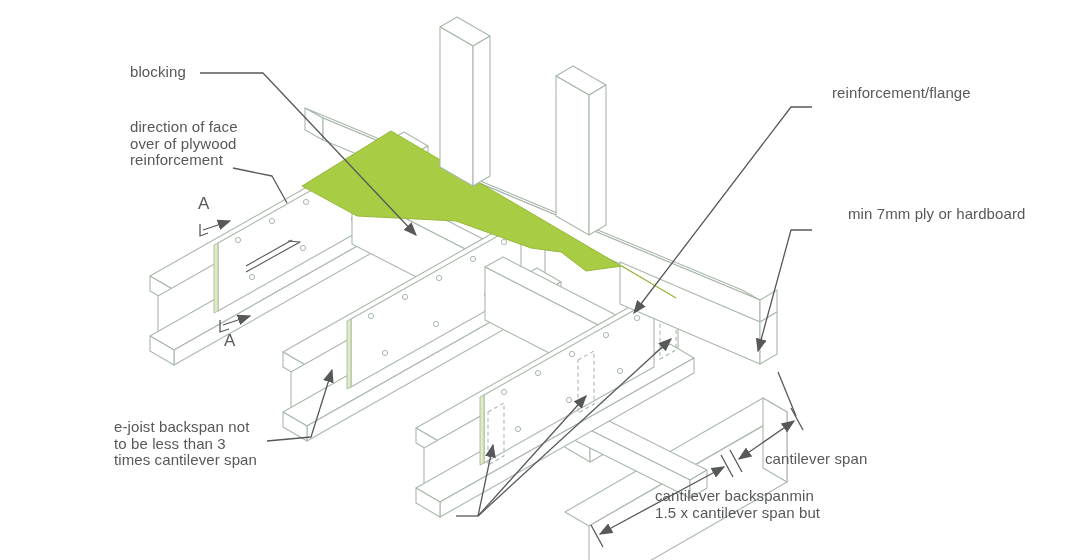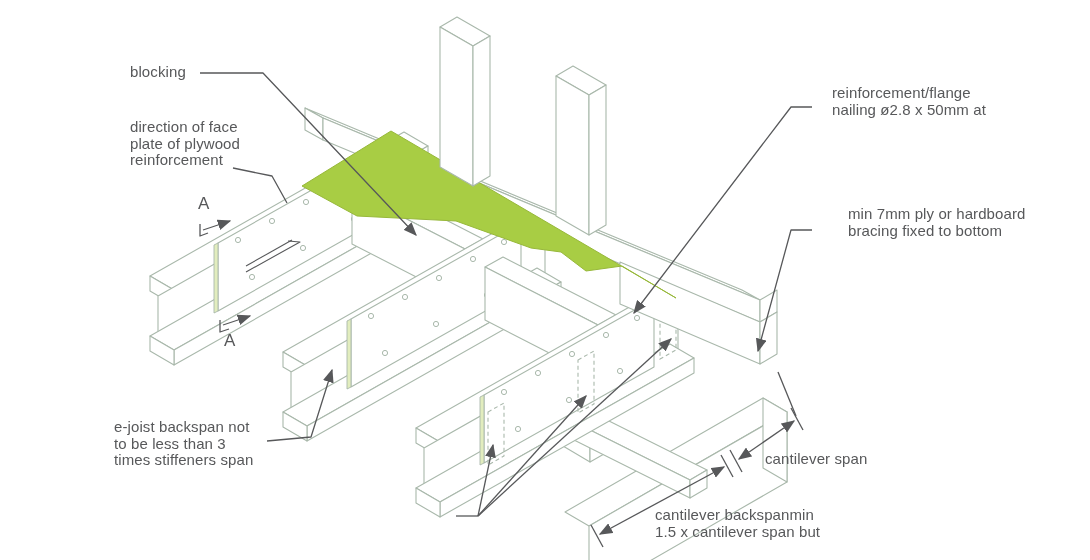--- a/index.html
+++ b/index.html
@@ -201,46 +201,44 @@
     <path class="dk" d="M796,416 L778,372"></path>
   </g>
 </svg>
 
 <div class="lbl" style="left:130px;top:64px">
   <div>blocking</div>
 </div>
 
 <div class="lbl" style="left:130px;top:119px">
   <div>direction of face</div>
-  <div>plate of plywood</div>
+  <div>over of plywood</div>
   <div>reinforcement</div>
 </div>
 
 <div class="lbl" style="left:832px;top:85px">
   <div>reinforcement/flange</div>
-  <div>nailing ø2.8 x 50mm at</div>
 </div>
 
 <div class="lbl" style="left:848px;top:206px">
   <div>min 7mm ply or hardboard</div>
-  <div>bracing fixed to bottom</div>
 </div>
 
 <div class="lbl" style="left:114px;top:419px">
   <div>e-joist backspan not</div>
   <div>to be less than 3</div>
-  <div>times stiffeners span</div>
+  <div>times cantilever span</div>
 </div>
 
 
 <div class="lbl" style="left:765px;top:451px">
   <div>cantilever span</div>
 </div>
 
-<div class="lbl" style="left:655px;top:507px">
+<div class="lbl" style="left:655px;top:488px">
   <div>cantilever backspanmin</div>
   <div>1.5 x cantilever span but</div>
 </div>
 
 <div class="secA" style="left:198px;top:194px">A</div>
 <div class="secA" style="left:224px;top:331px">A</div>
 
 </div>
 
 </body></html>

